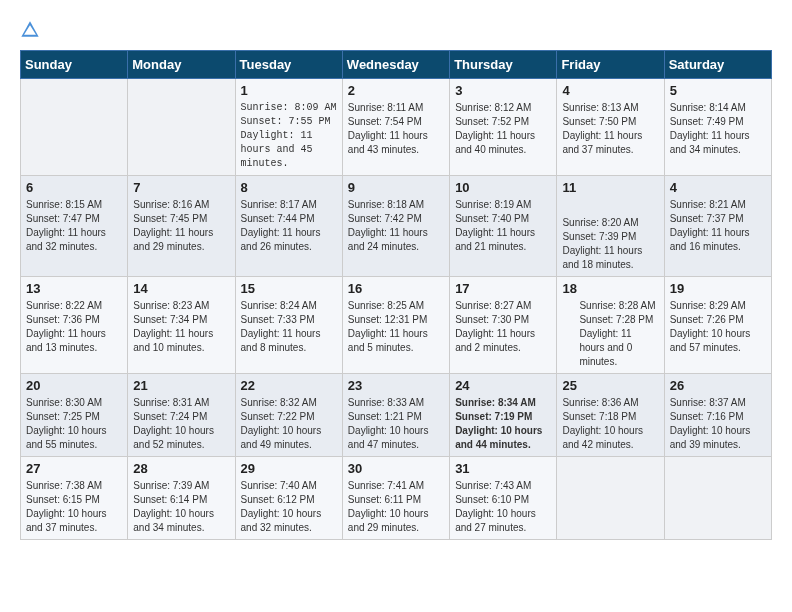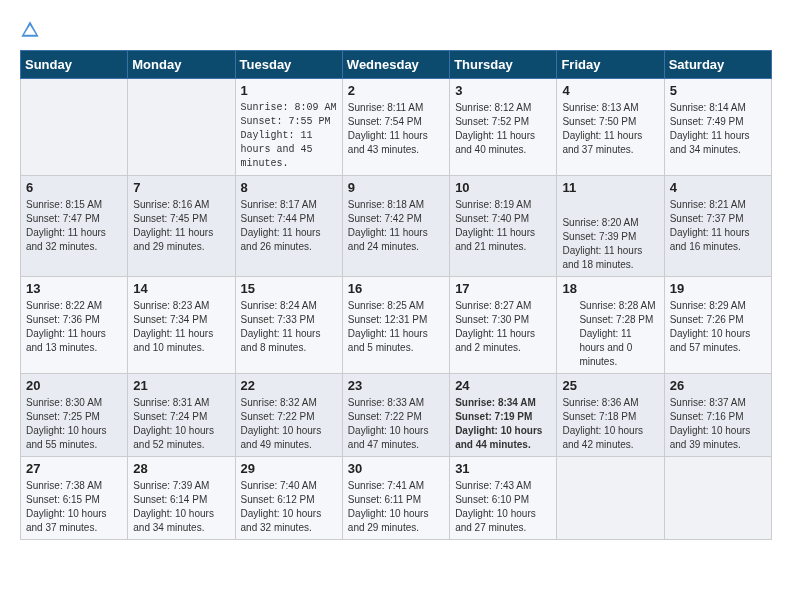--- a/index.html
+++ b/index.html
@@ -259,21 +259,21 @@
         </td>
         <td>
           <span class="day-number">22</span>
           <div class="day-info" style="white-space: pre-line;">Sunrise: 8:32 AM
 Sunset: 7:22 PM
 Daylight: 10 hours and 49 minutes.</div>
         </td>
         <td>
           <span class="day-number">23</span>
           <div class="day-info" style="white-space: pre-line;">Sunrise: 8:33 AM
-Sunset: 7:22 PM
+Sunset: 1:21 PM
 Daylight: 10 hours and 47 minutes.</div>
         </td>
         <td>
           <span class="day-number">24</span>
           <div class="day-info" style="white-space: pre-line; font-weight: bold;">Sunrise: 8:34 AM
 Sunset: 7:19 PM
 Daylight: 10 hours and 44 minutes.</div>
         </td>
         <td>
           <span class="day-number">25</span>

